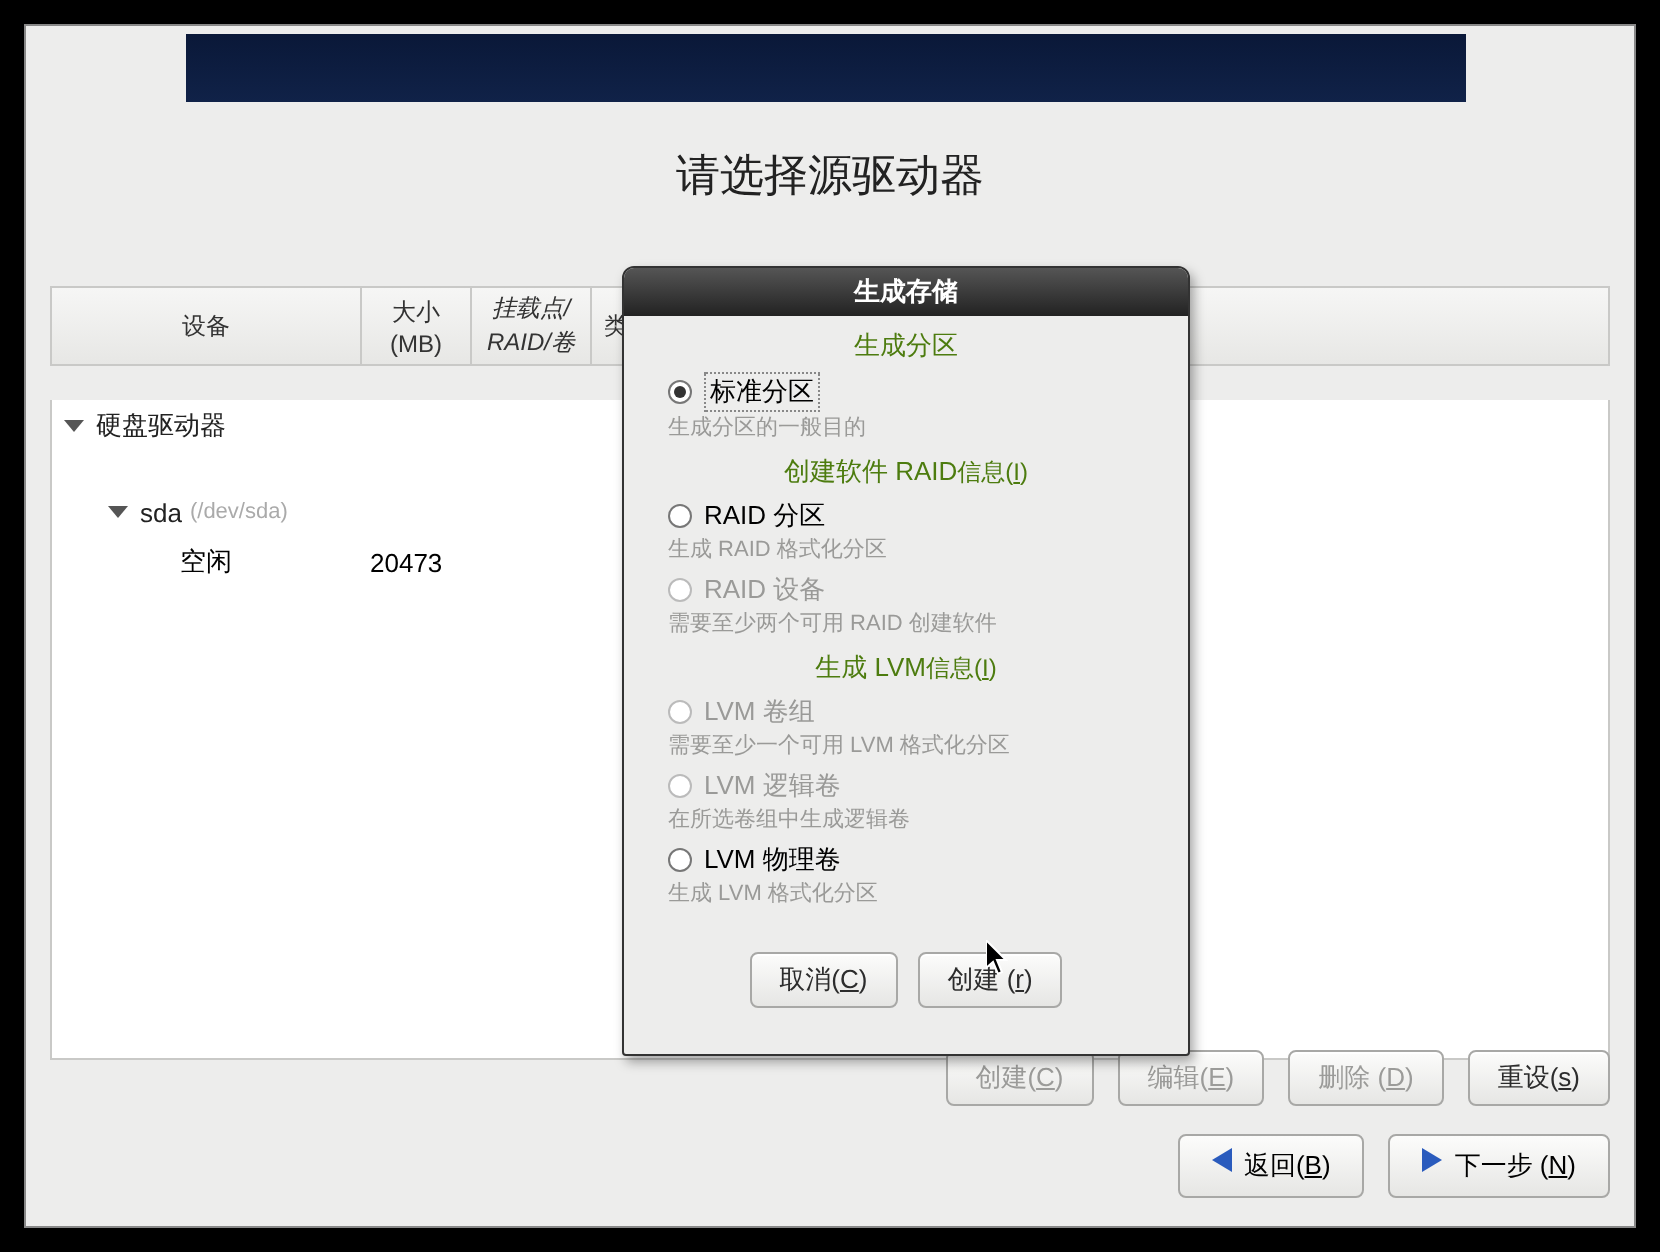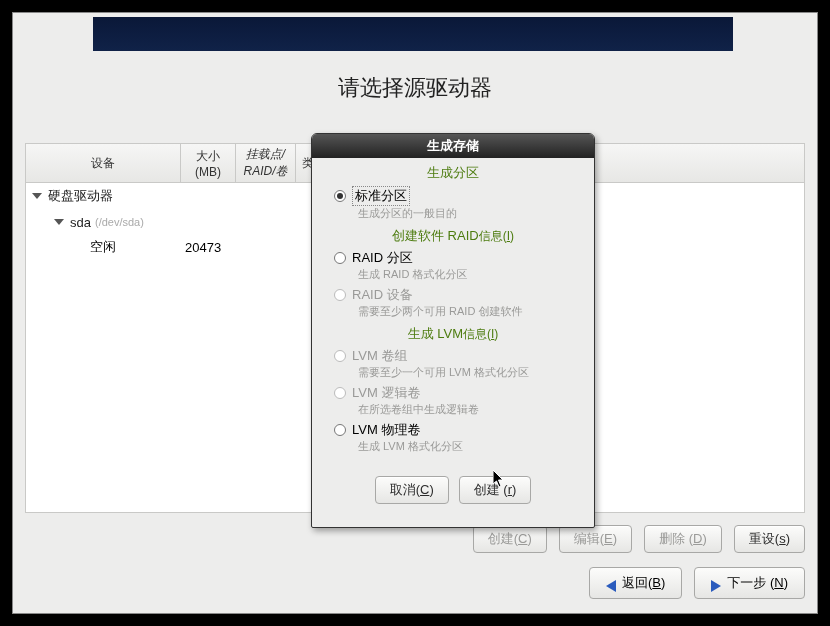--- a/index.html
+++ b/index.html
@@ -57,21 +57,21 @@
 .th.size { width: 55px; }
 .th.mount { width: 60px; font-style: italic; }
 .th.type { flex: 1; border-right: none; text-align: left; align-items: flex-start; padding-left: 6px;}
 .table-body {
   border: 1px solid #c9c9c7;
   border-top: none;
   background: #fff;
   height: 330px;
   font-size: 13px;
 }
-.tree-row { display: flex; align-items: center; height: 26px; padding-left: 6px; }
+.tree-row { display: flex; align-items: center; height: 26px; padding-left: 6px; margin-top: 17px; }
 .tree-arrow {
   width: 0; height: 0;
   border-left: 5px solid transparent;
   border-right: 5px solid transparent;
   border-top: 6px solid #555;
   margin-right: 6px;
 }
 .tree-label { color: #222; }
 .tree-sub { padding-left: 28px; }
 .dev-path { color: #aaa; font-size: 11px; margin-left: 4px; }
@@ -103,21 +103,21 @@
   right: 12px; bottom: 14px;
   display: flex;
   gap: 12px;
 }
 .nav-btn {
   background: linear-gradient(#fcfcfb, #e6e6e4);
   border: 1px solid #a8a8a6;
   border-radius: 4px;
   padding: 6px 16px;
   font-size: 13px;
-  display: flex; align-items: flex-end; gap: 6px;
+  display: flex; align-items: flex-start; gap: 6px;
 }
 .arrow-left {
   width: 0; height: 0;
   border-top: 6px solid transparent;
   border-bottom: 6px solid transparent;
   border-right: 10px solid #2a5bbd;
 }
 .arrow-right {
   width: 0; height: 0;
   border-top: 6px solid transparent;
@@ -157,21 +157,21 @@
 }
 .radio {
   width: 12px; height: 12px; border: 1px solid #777; border-radius: 50%;
   margin-right: 6px; background: #fff; display: inline-flex; align-items: center; justify-content: center;
 }
 .radio.sel .dot { width: 6px; height: 6px; background: #333; border-radius: 50%; }
 .radio.disabled { border-color: #bbb; }
 .opt-label { }
 .opt-label.disabled { color: #9a9a98; }
 .opt-label.selected { border: 1px dotted #888; padding: 0 2px; }
-.opt-desc { margin: 0 0 4px 36px; font-size: 11px; color: #9a9a98; }
+.opt-desc { margin: 0 0 4px 12px; font-size: 11px; color: #9a9a98; }
 .dialog-buttons {
   display: flex; justify-content: center; gap: 10px;
   padding: 8px 10px 23px 10px;
 }
 .cursor {
   position: absolute;
   left: 480px; top: 457px;
   width: 12px; height: 18px;
   pointer-events: none;
 }

